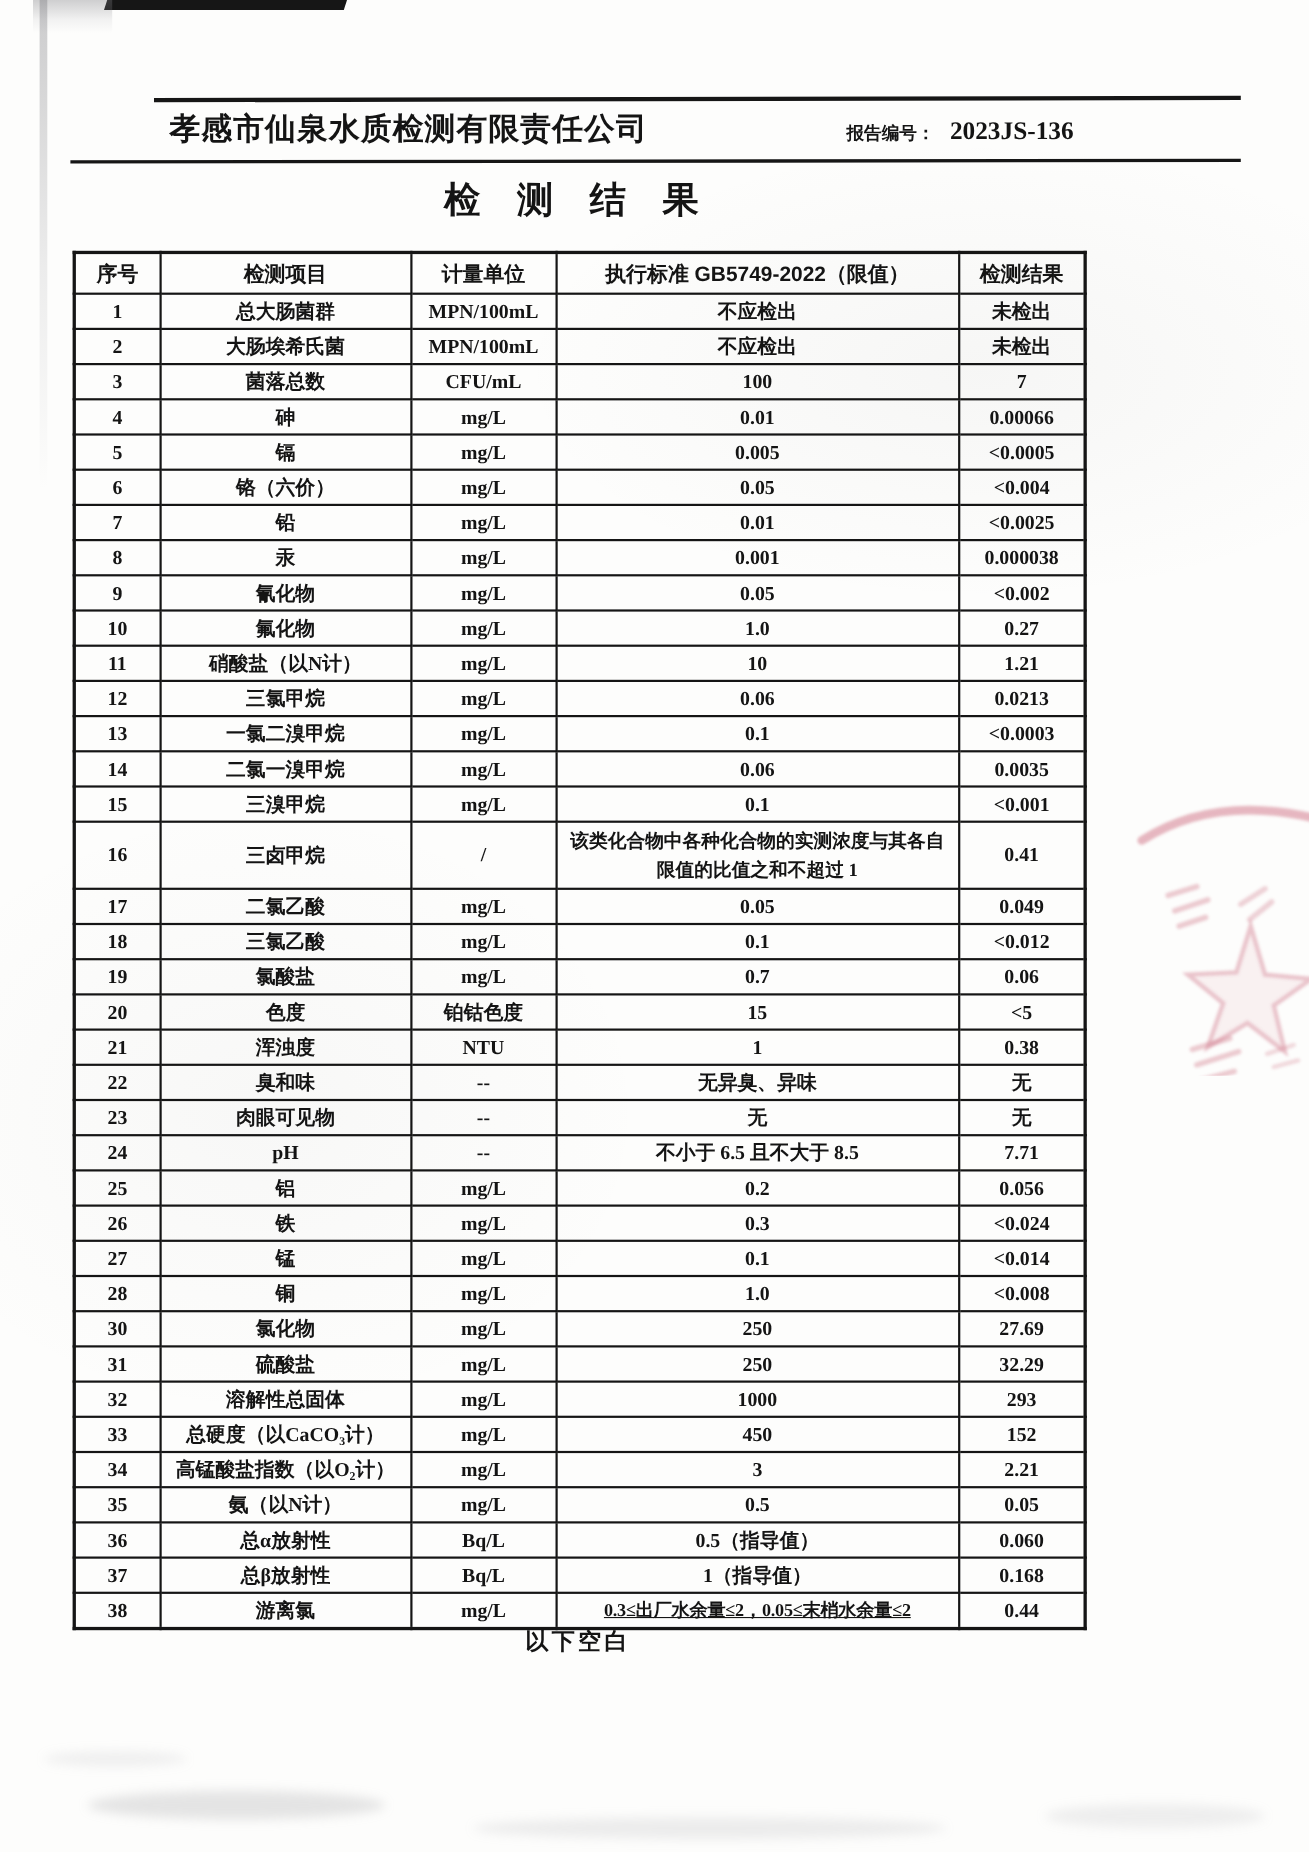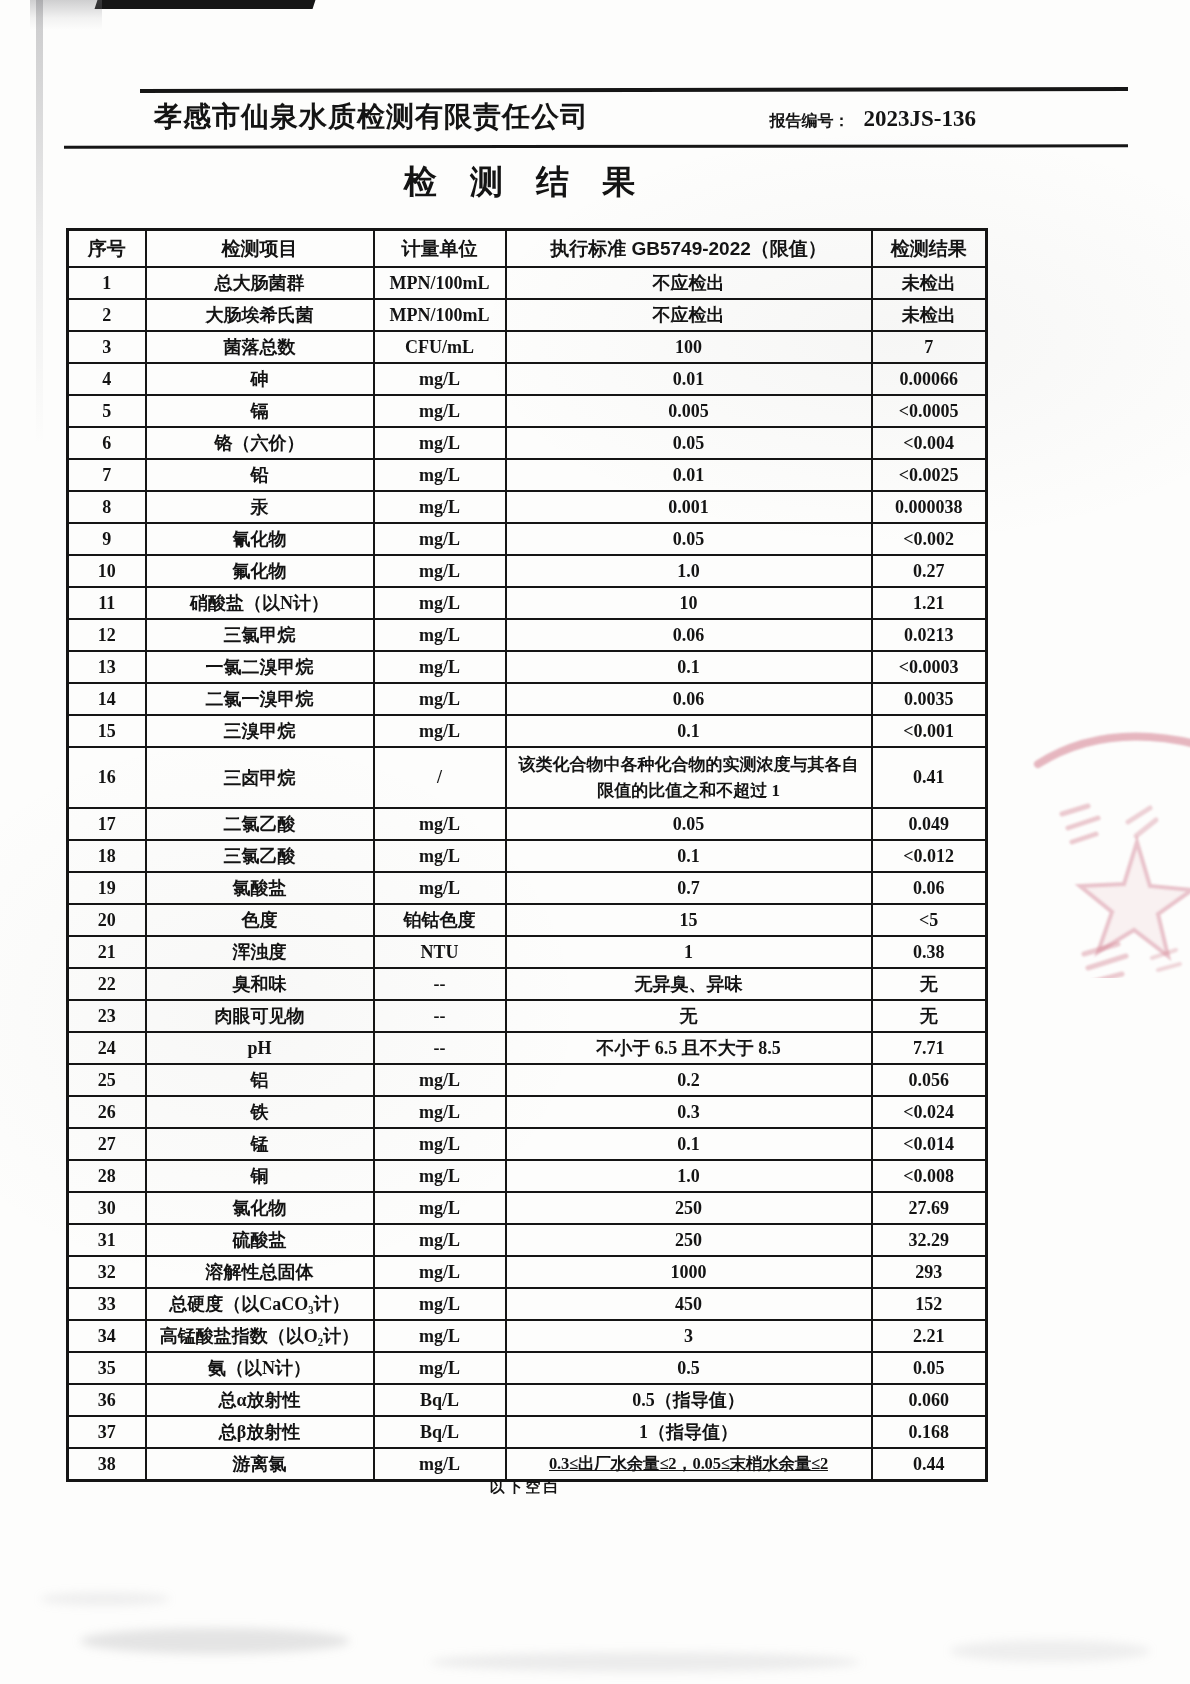--- a/index.html
+++ b/index.html
@@ -54,21 +54,21 @@
     border:2px solid #151515;text-align:center;vertical-align:middle;
     font-weight:bold;padding:1px 3px;height:28px;overflow:hidden;
   }
   th{font-size:19px;height:33px;font-family:"Liberation Sans","DejaVu Sans",sans-serif;}
   td{font-size:18px;font-family:"Liberation Serif","DejaVu Serif",serif;white-space:nowrap;}
   td.wrap{white-space:normal;font-size:17px;line-height:1.5;padding:4px 8px;height:auto;}
   td.tight{font-size:16.5px;letter-spacing:-0.2px;text-decoration:underline;}
 
   .footer-note{
     position:absolute;left:66px;top:1478px;width:919px;
-    text-align:center;font-size:15px;font-weight:bold;letter-spacing:3px;
+    text-align:center;font-size:21px;font-weight:bold;letter-spacing:3px;
   }
 
   .stamp{position:absolute;left:1032px;top:718px;width:240px;height:260px;opacity:0.75;}
 </style>
 </head>
 <body>
 
 <div class="page">
 
   <div class="scan-bar-top"></div>

